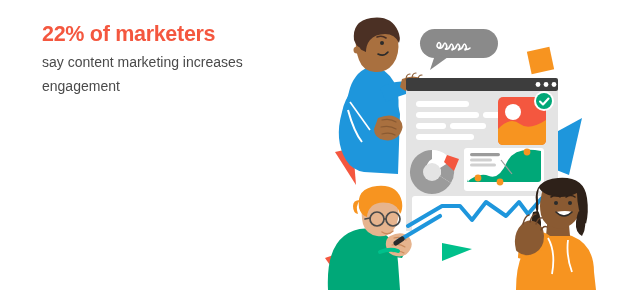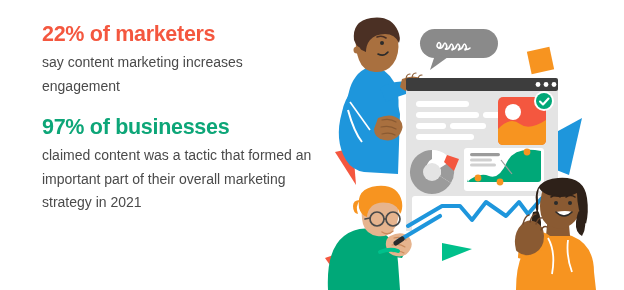--- a/index.html
+++ b/index.html
@@ -66,24 +66,20 @@
 
 <div id="page">
 
   <div class="stats">
 
     <div class="stat-block">
       <p class="stat-head red">22% of marketers</p>
       <p class="stat-body">say content marketing increases engagement</p>
     </div>
 
-    <div class="stat-block">
-      <p class="stat-head green">97% of businesses</p>
-      <p class="stat-body">claimed content was a tactic that formed an important part of their overall marketing strategy in 2021</p>
-    </div>
 
 
   </div>
 
   <div class="illustration">
     <svg width="304" height="290" viewBox="0 0 304 290" xmlns="http://www.w3.org/2000/svg">
 
       <g>
         <rect x="209" y="49" width="23" height="23" fill="#F79420" transform="rotate(-12 220.5 60.5)"></rect>
       </g>

